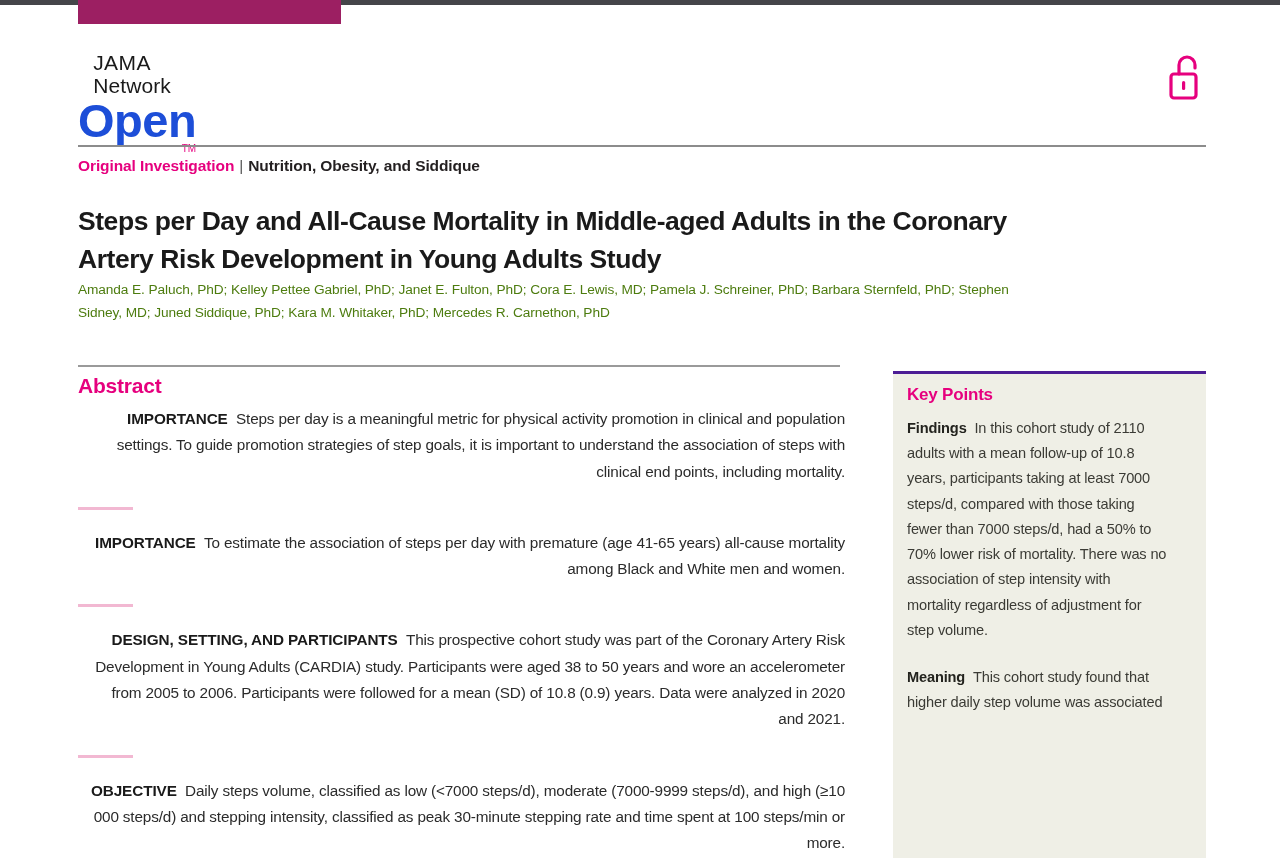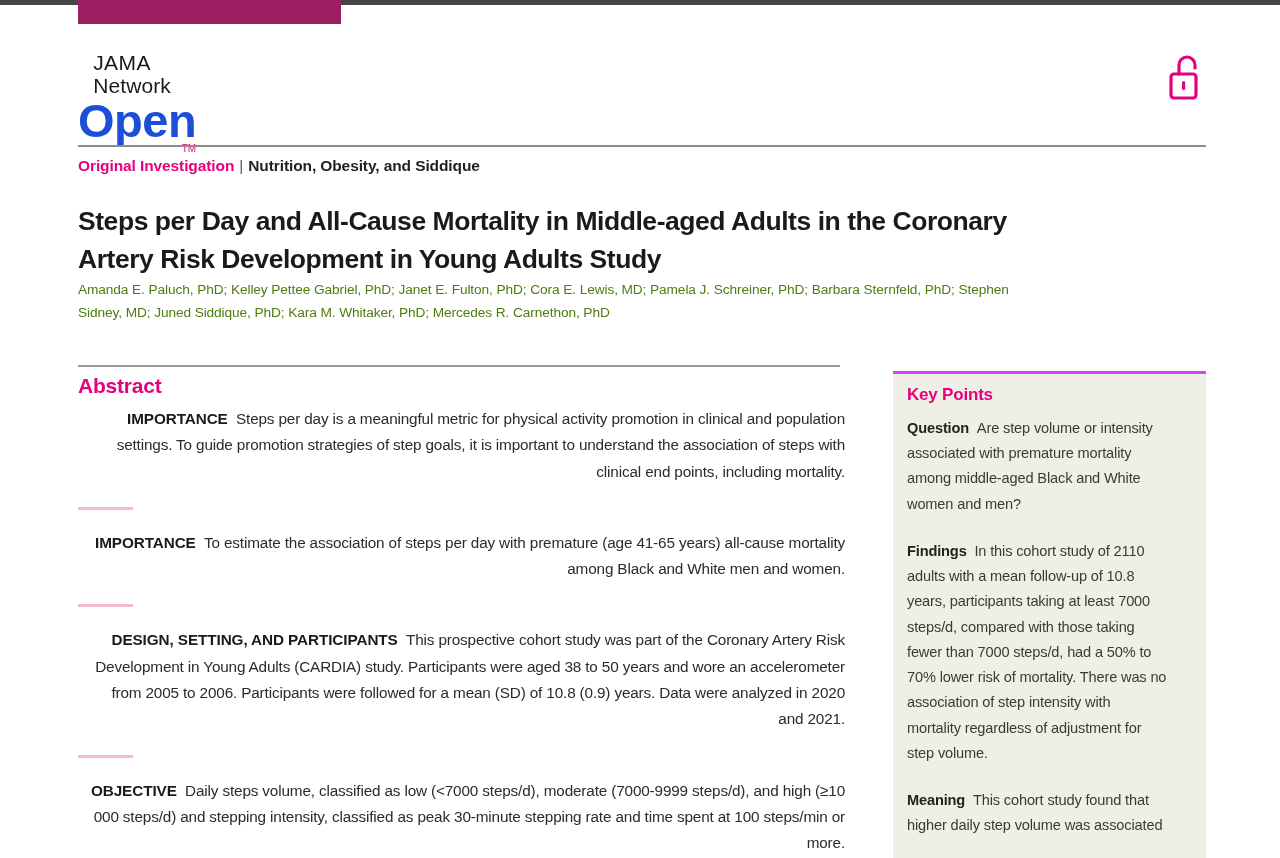--- a/index.html
+++ b/index.html
@@ -195,21 +195,21 @@
   }
 
   
   .keypoints {
     position: absolute;
     left: 893px;
     top: 371px;
     width: 313px;
     height: 487px;
     background: #efefe6;
-    border-top: 3px solid #d946ef;
+    border-top: 3px solid #4c1d95;
     padding: 11px 38px 0 14px;
     overflow: hidden;
   }
   .kp-heading {
     font-size: 17px;
     font-weight: bold;
     color: #e6007e;
     letter-spacing: -0.2px;
     margin: 0 0 11px 0;
   }
@@ -287,23 +287,20 @@
   <div class="abs-divider"></div>
 
   <div class="abs-sect">
     <p><span class="lbl">OBJECTIVE</span><span>Daily steps volume, classified as low (&lt;7000 steps/d), moderate (7000-9999 steps/d), and high (≥10 000 steps/d) and stepping intensity, classified as peak 30-minute stepping rate and time spent at 100 steps/min or more.</span></p>
   </div>
 </div>
 
 <aside class="keypoints">
   <h2 class="kp-heading">Key Points</h2>
 
-  <div class="kp-item">
-    <p><span class="lbl">Question</span><span>Are step volume or intensity associated with premature mortality among middle-aged Black and White women and men?</span></p>
-  </div>
 
   <div class="kp-item">
     <p><span class="lbl">Findings</span><span>In this cohort study of 2110 adults with a mean follow-up of 10.8 years, participants taking at least 7000 steps/d, compared with those taking fewer than 7000 steps/d, had a 50% to 70% lower risk of mortality. There was no association of step intensity with mortality regardless of adjustment for step volume.</span></p>
   </div>
 
   <div class="kp-item">
     <p><span class="lbl">Meaning</span><span>This cohort study found that higher daily step volume was associated</span></p>
   </div>
 </aside>
 

